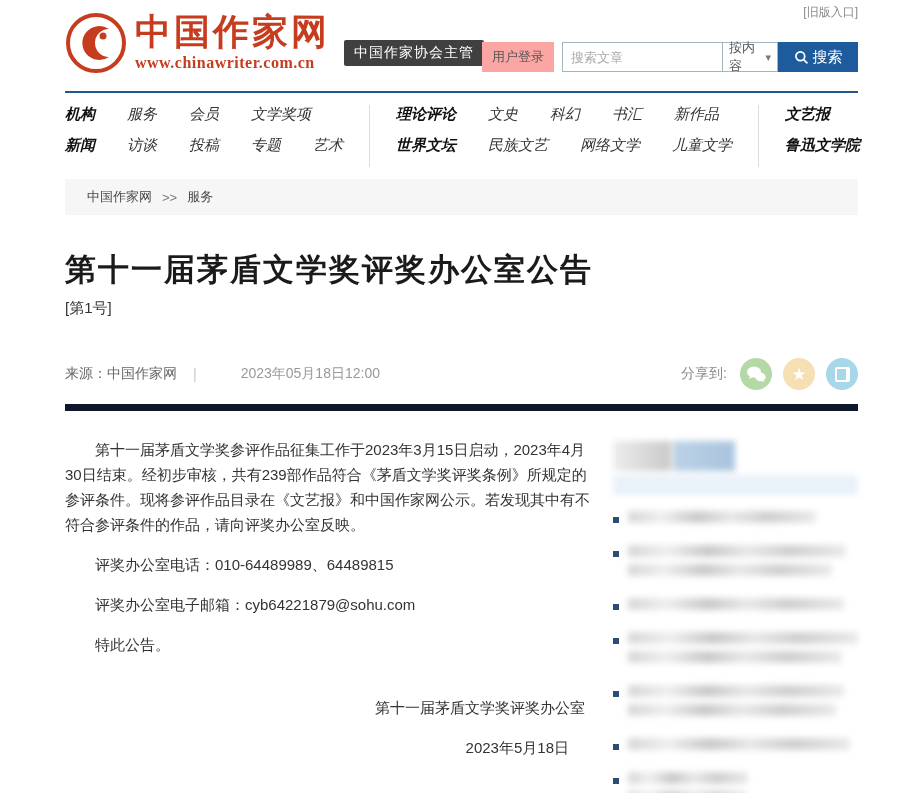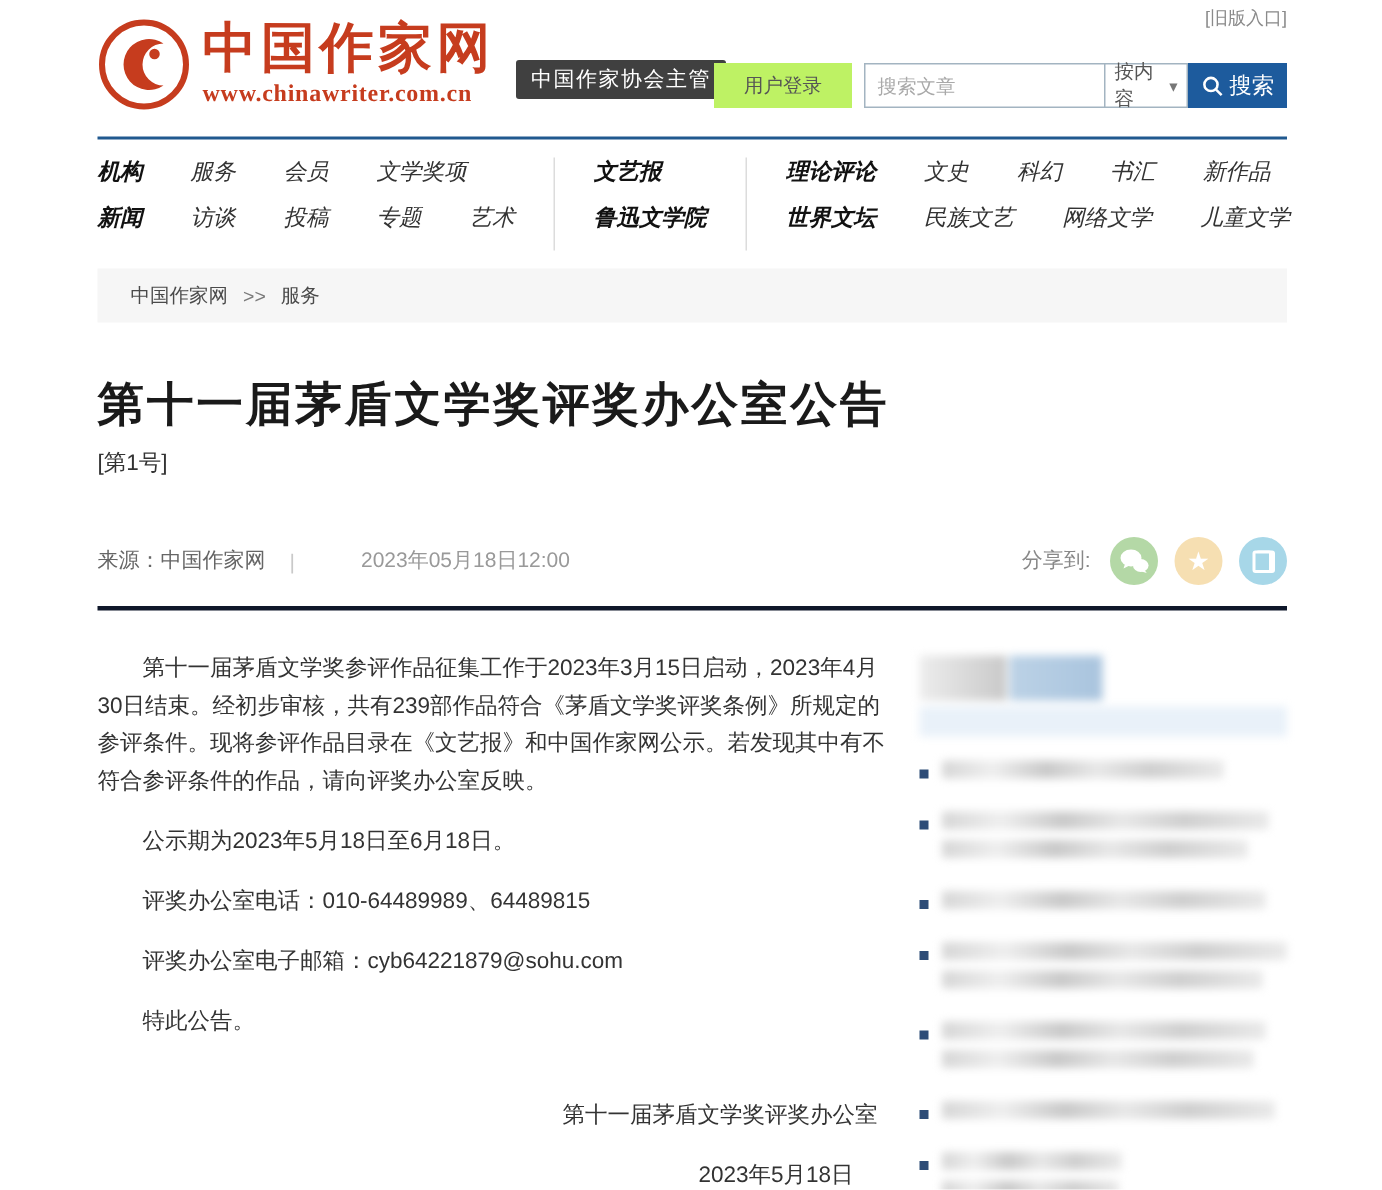--- a/index.html
+++ b/index.html
@@ -10,50 +10,50 @@
   
   .header { position:relative; height:93px; border-bottom:2px solid #20598f; }
   .brand { position:absolute; left:0; top:12px; display:flex; align-items:flex-start; }
   .emblem { width:62px; height:62px; margin-right:8px; }
   .logo-title { font-size:36px; font-weight:700; color:#c63c1e; letter-spacing:3px; line-height:40px; }
   .logo-url { font-size:16px; font-weight:600; color:#c63c1e; letter-spacing:.5px; margin-top:2px;font-family:Liberation Serif, serif; }
   .badge { align-self:flex-end; margin:0 0 8px 14px; background:#404040; color:#fff;
            font-size:14px; padding:4px 10px; border-radius:2px; letter-spacing:1px; }
   .old-version { position:absolute; right:0; top:4px; font-size:12px; color:#8a8a8a; cursor:pointer; }
   .search-row { position:absolute; right:0; top:42px; display:flex; height:30px; align-items:stretch; }
-  .login-btn { background:#bef264; color:#555; font-size:13px; line-height:30px;
-               padding:0 20px; margin-right:8px; cursor:pointer; }
+  .login-btn { background:#fca5a5; color:#555; font-size:13px; line-height:30px;
+               padding:0 10px; margin-right:8px; cursor:pointer; }
   .search-input { width:160px; border:1px solid #a3b4c1; border-right:none; padding:0 8px;
                   font-size:13px; color:#333; outline:none; }
   .search-input::placeholder { color:#a9a9a9; }
   .search-filter { width:56px; border:1px solid #a3b4c1; display:flex; align-items:center;
                    justify-content:space-between; padding:0 6px; font-size:13px; color:#555; cursor:pointer; }
   .search-filter .caret { font-size:11px; color:#777; }
-  .search-btn { width:66px; background:#1d5b9d; color:#fff; border:none; display:flex;
+  .search-btn { width:80px; background:#1d5b9d; color:#fff; border:none; display:flex;
                 align-items:center; justify-content:center; gap:4px; font-size:15px; cursor:pointer; }
 
   
   .nav { display:flex; margin-top:12px; font-size:15px; color:#333;font-style:italic; }
   .nav-group { padding-right:26px; margin-right:26px; border-right:1px solid #dcdcdc; }
   .nav-group:last-child { border-right:none; }
   .nav-row { display:flex; gap:32px; margin-bottom:12px; white-space:nowrap; }
   .nav-row a { color:#333; text-decoration:none; cursor:pointer; }
   .nav-row a.strong { font-weight:700; color:#111; }
 
   
   .breadcrumb { margin-top:12px; background:#f6f6f6; height:36px; display:flex; align-items:center;
                 padding-left:22px; font-size:13px; color:#4a4a4a; gap:10px; }
   .breadcrumb a { color:#4a4a4a; text-decoration:none; cursor:pointer; }
   .breadcrumb .sep { color:#7a7a7a; }
 
   
   .article-title { margin-top:34px; font-size:31px; font-weight:700; color:#1a1a1a; letter-spacing:2px; }
   .article-subtitle { margin-top:8px; font-size:15px; color:#333; }
   .meta-row { margin-top:40px; display:flex; align-items:center; padding-bottom:14px;
-              border-bottom:3px solid #0f172a; }
+              border-bottom:7px solid #0f172a; }
   .meta-left { display:flex; align-items:center; font-size:14px; color:#666; }
   .meta-left .pipe { color:#c9c9c9; margin:0 16px; }
   .meta-date { color:#999; margin-left:28px; }
   .meta-spacer { flex:1; }
   .share { display:flex; align-items:center; gap:11px; }
   .share-label { font-size:14px; color:#888; margin-right:2px; }
   .share-circle { width:32px; height:32px; border-radius:50%; display:flex; align-items:center;
                   justify-content:center; cursor:pointer; }
   .sc-wechat { background:#b4d8a6; }
   .sc-star { background:#f6dfb2; color:#fff; font-size:17px; line-height:1; }
@@ -134,40 +134,40 @@
       <div class="nav-row">
         <a class="strong">新闻</a>
         <a>访谈</a>
         <a>投稿</a>
         <a>专题</a>
         <a>艺术</a>
       </div>
     </div>
     <div class="nav-group">
       <div class="nav-row">
-          <a class="strong">文艺报</a>
-        </div>
-      <div class="nav-row">
-          <a class="strong">鲁迅文学院</a>
-        </div>
-    </div>
-    <div class="nav-group">
-      <div class="nav-row">
         <a class="strong">理论评论</a>
         <a>文史</a>
         <a>科幻</a>
         <a>书汇</a>
         <a>新作品</a>
       </div>
       <div class="nav-row">
         <a class="strong">世界文坛</a>
         <a>民族文艺</a>
         <a>网络文学</a>
         <a>儿童文学</a>
       </div>
+    </div>
+    <div class="nav-group">
+      <div class="nav-row">
+          <a class="strong">文艺报</a>
+        </div>
+      <div class="nav-row">
+          <a class="strong">鲁迅文学院</a>
+        </div>
     </div>
   </div>
 
   <div class="breadcrumb">
     <a>中国作家网</a>
     <span class="sep">&gt;&gt;</span>
     <a>服务</a>
   </div>
 
   <h1 class="article-title">第十一届茅盾文学奖评奖办公室公告</h1>
@@ -196,21 +196,20 @@
       <span class="share-circle sc-copy">
           <span class="copy-ic"></span>
         </span>
     </div>
   </div>
 
   <div class="main">
 
     <div class="article-body">
       <p>第十一届茅盾文学奖参评作品征集工作于2023年3月15日启动，2023年4月30日结束。经初步审核，共有239部作品符合《茅盾文学奖评奖条例》所规定的参评条件。现将参评作品目录在《文艺报》和中国作家网公示。若发现其中有不符合参评条件的作品，请向评奖办公室反映。</p>
-      <p>公示期为2023年5月18日至6月18日。</p>
       <p>评奖办公室电话：010-64489989、64489815</p>
       <p>评奖办公室电子邮箱：cyb64221879@sohu.com</p>
       <p>特此公告。</p>
       <p class="sig">第十一届茅盾文学奖评奖办公室</p>
       <p class="sig-date">2023年5月18日</p>
 
     </div>
 
     <div class="sidebar">
       <div class="sb-head blur">

